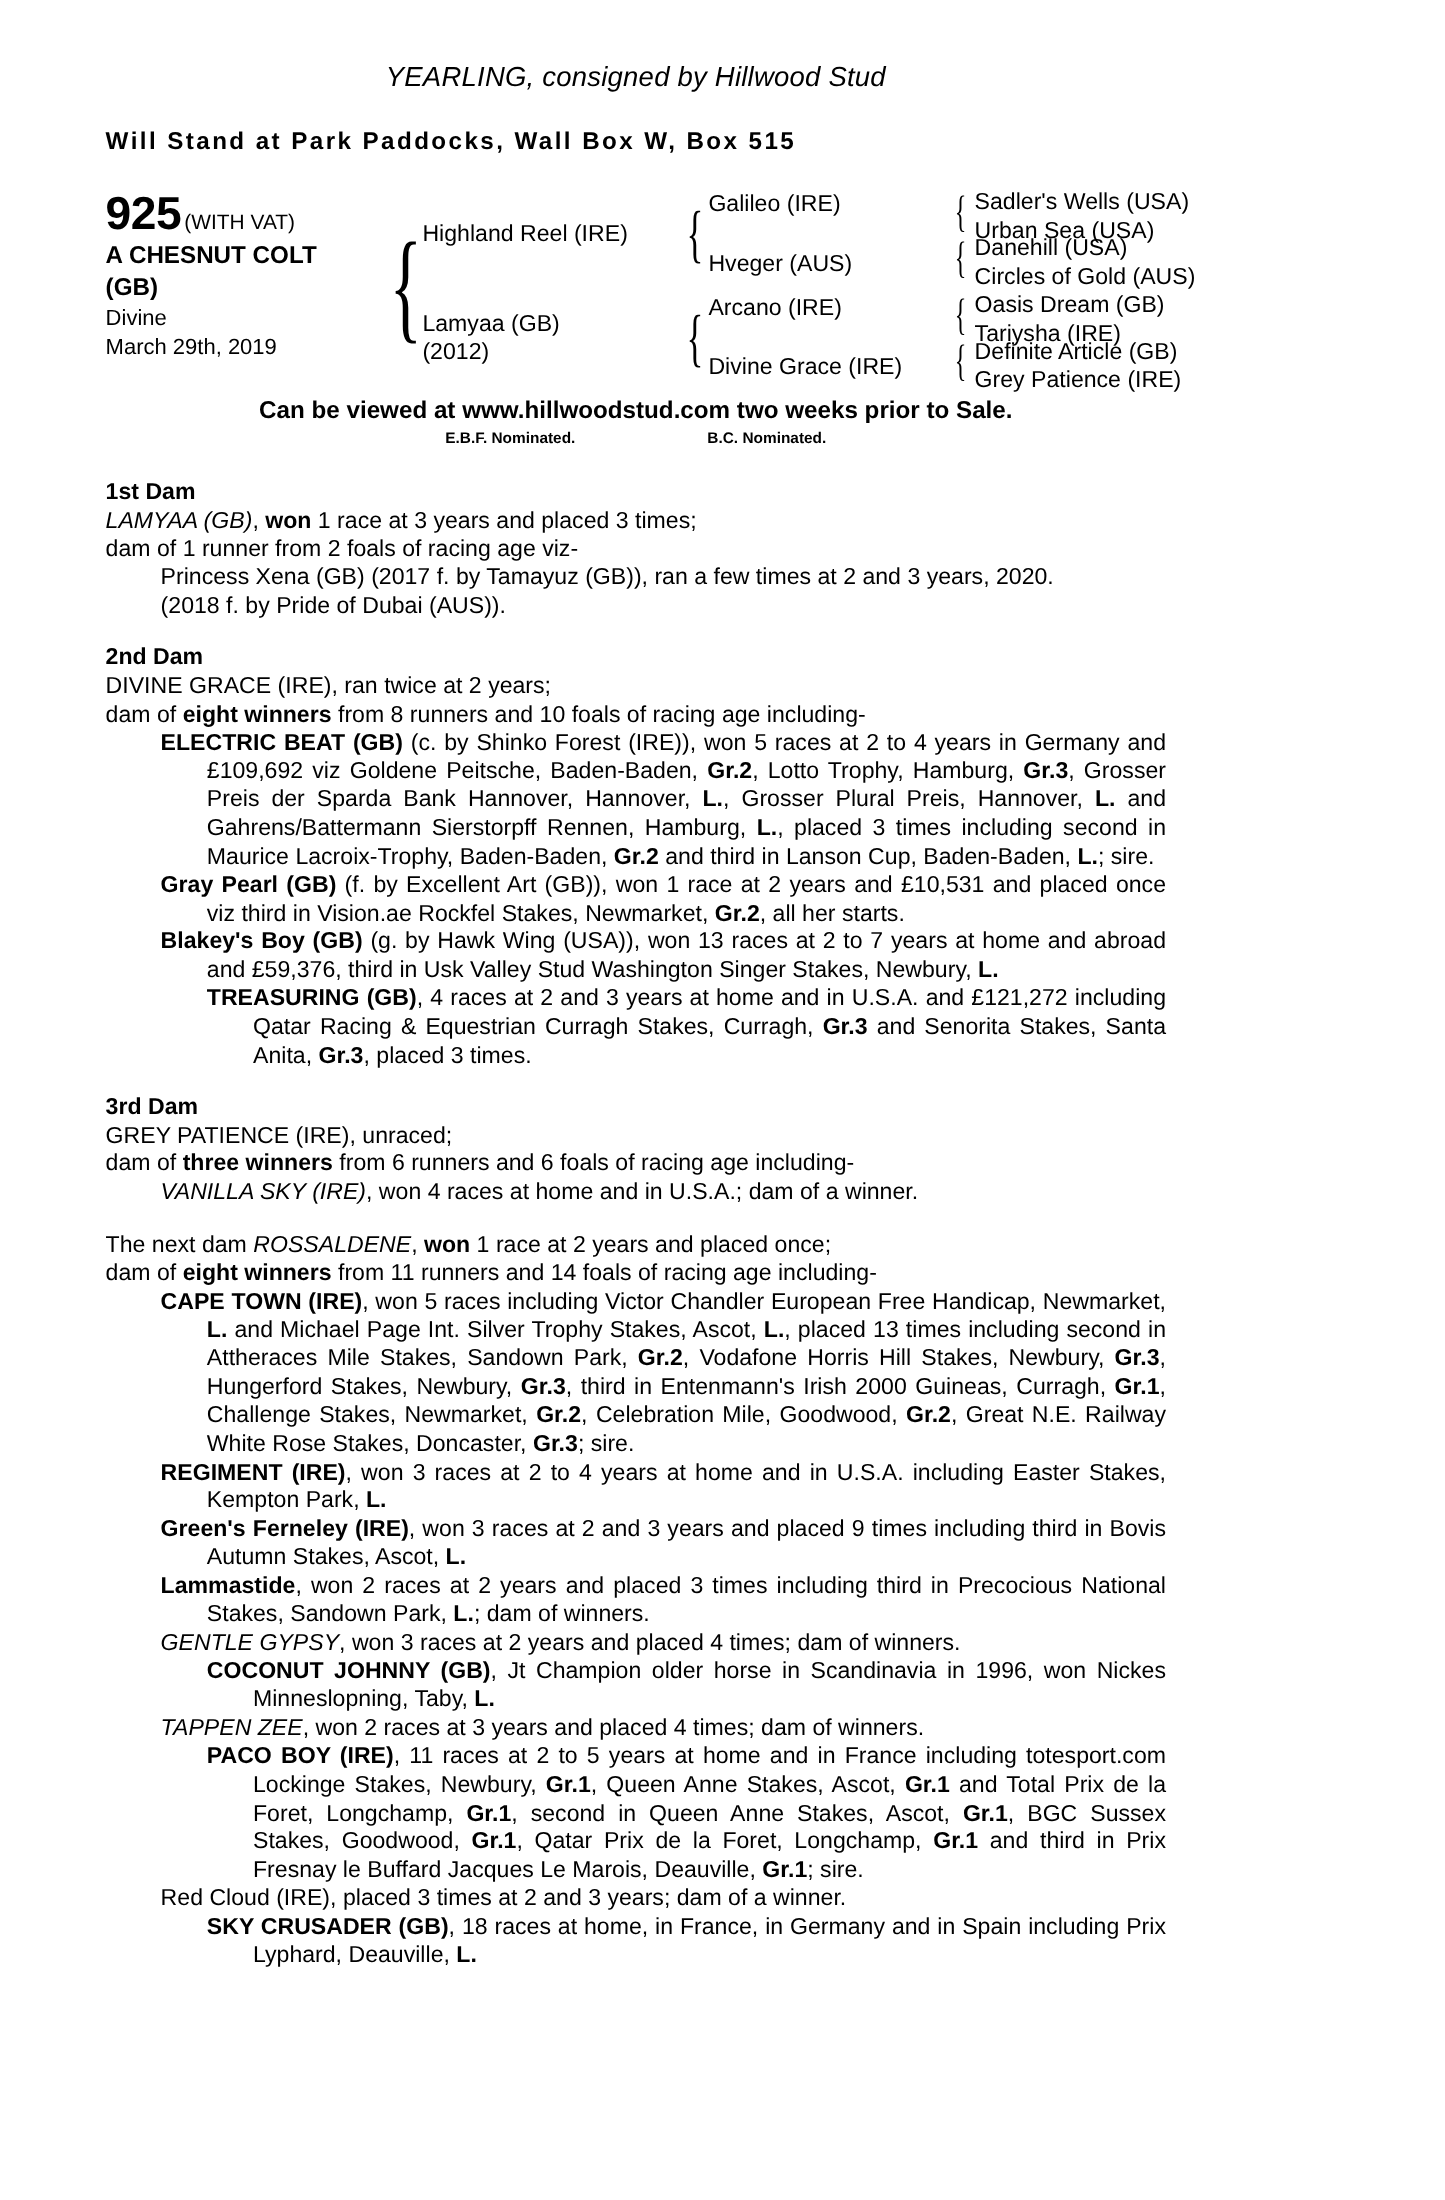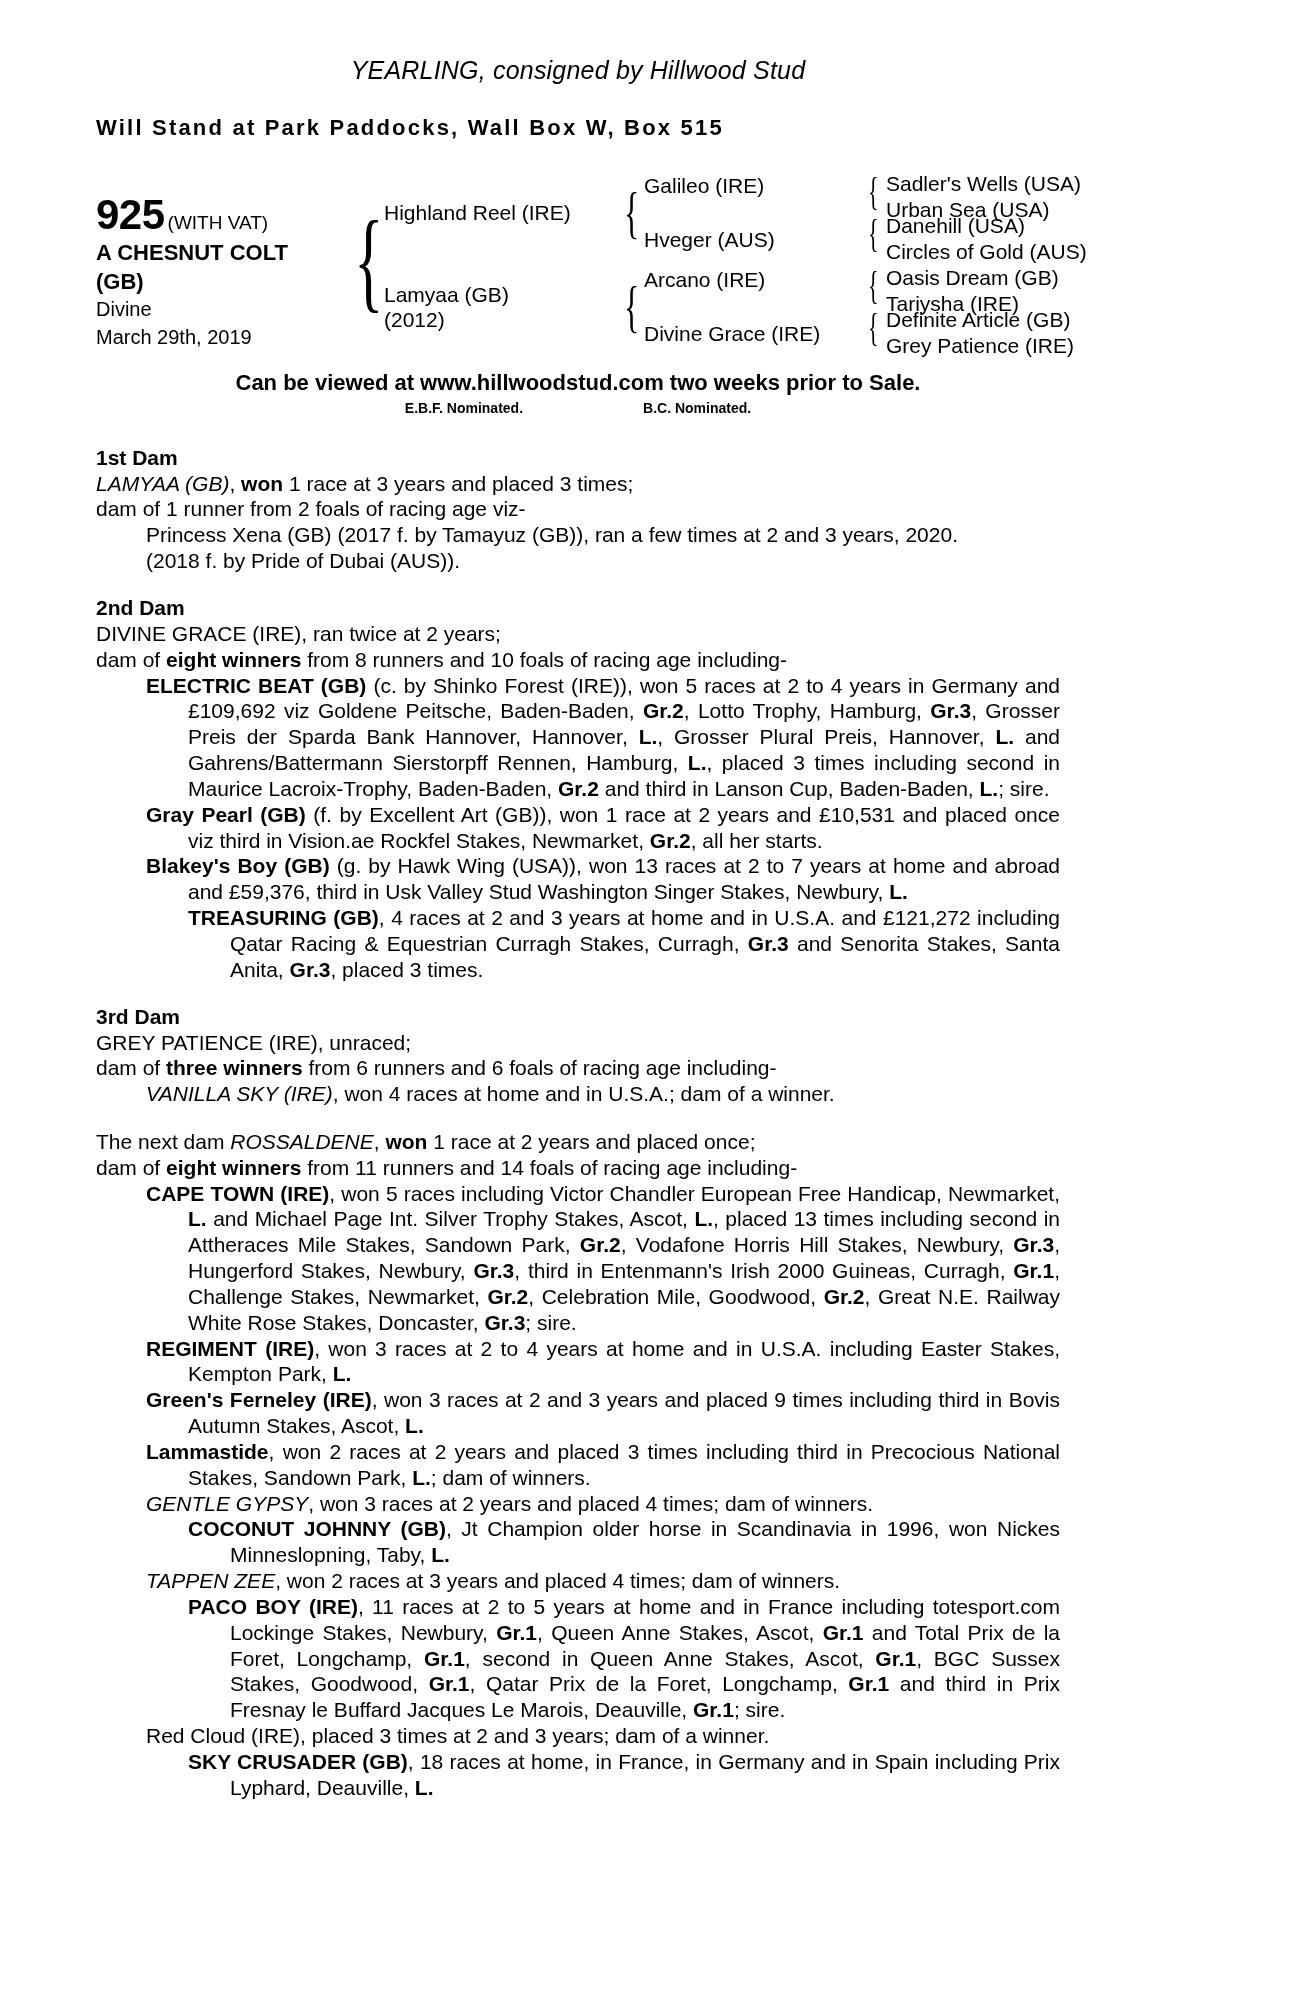--- a/index.html
+++ b/index.html
@@ -28,21 +28,21 @@
   .standat {
     font-weight: bold;
     font-size: 22px;
     letter-spacing: 2.2px;
     margin: 0 0 30px 0;
   }
 
   
   .ped {
     display: flex;
-    align-items: flex-end;
+    align-items: flex-start;
     margin-bottom: 4px;
   }
   .ped-left {
     width: 258px;
     flex: 0 0 258px;
     padding-top: 2px;
   }
   .lot {
     font-size: 42px;
     font-weight: bold;
@@ -154,21 +154,21 @@
     display: flex;
     flex-direction: column;
     justify-content: space-between;
     height: 178px;
   }
 
   .viewed {
     text-align: center;
     font-weight: bold;
     font-size: 22px;
-    margin-top: 20px;
+    margin-top: 10px;
     line-height: 1.3;
   }
   .nomline {
     display: flex;
     justify-content: center;
     font-weight: bold;
     font-size: 14px;
     margin-top: 2px;
     margin-bottom: 30px;
   }

